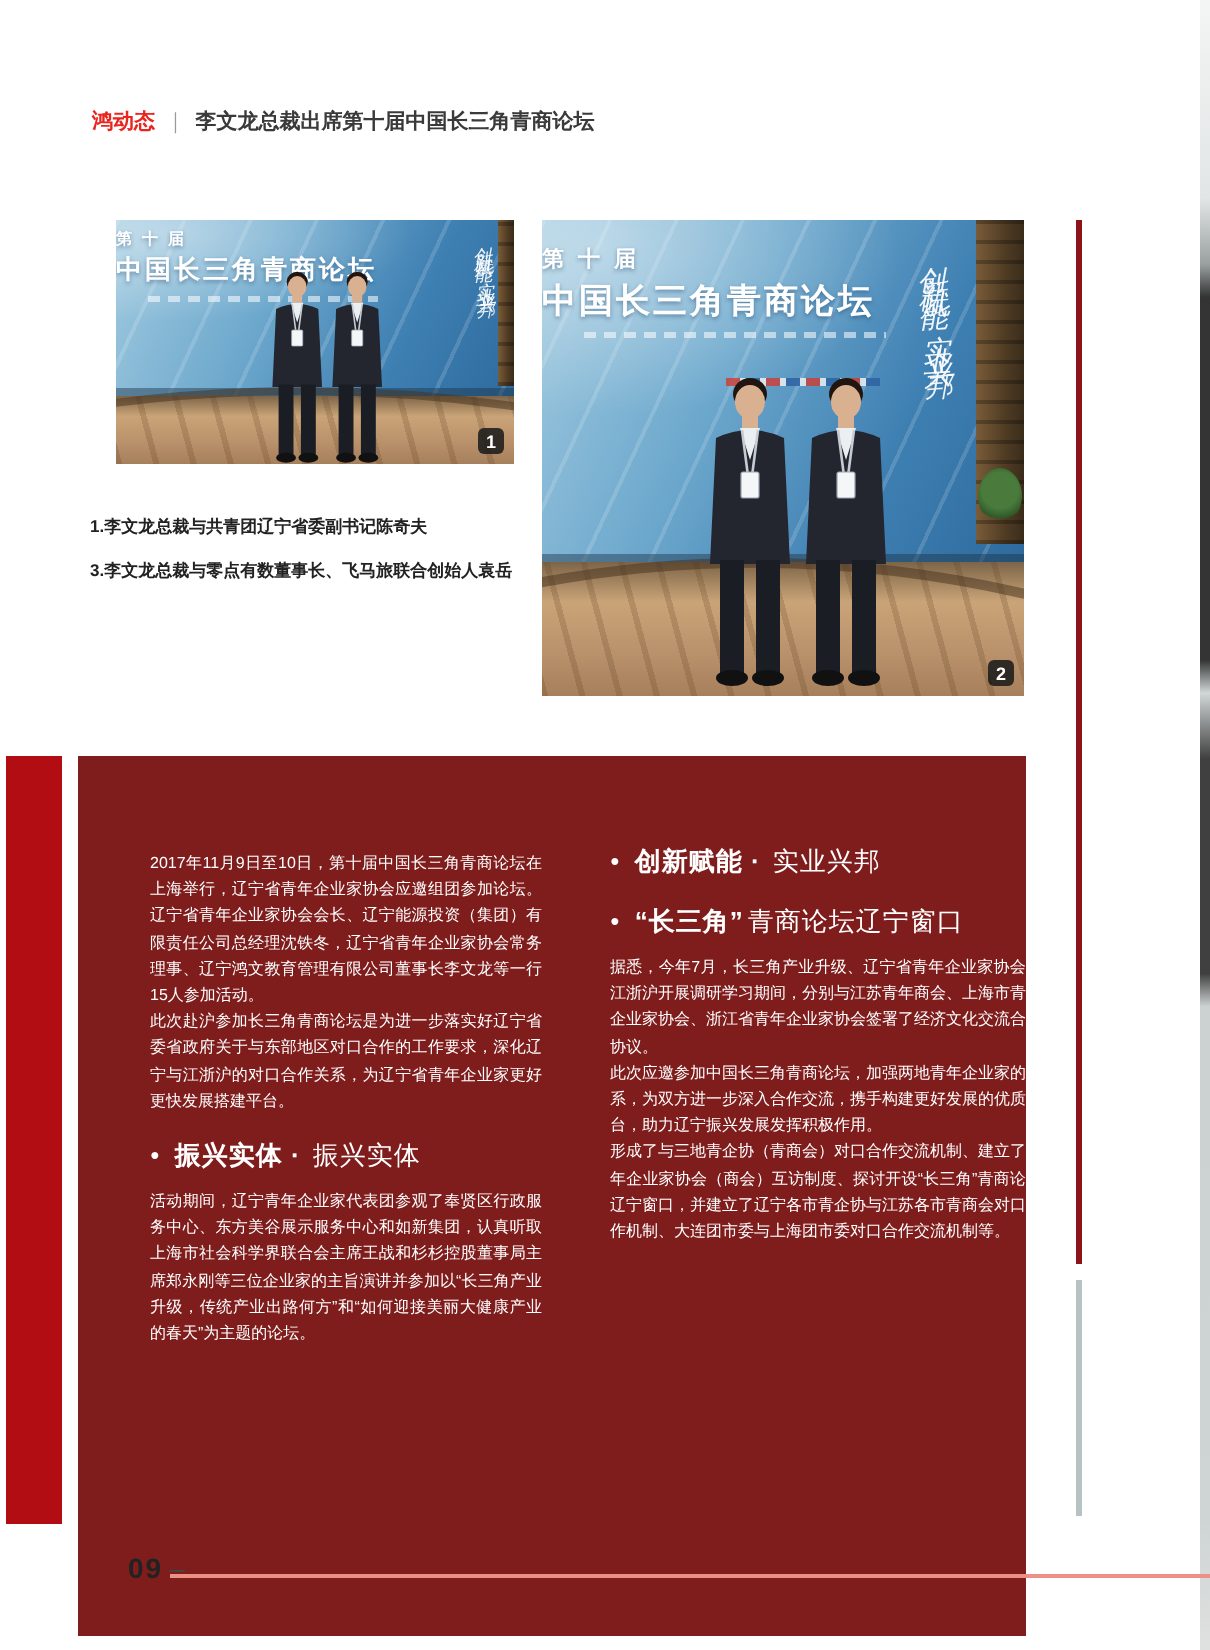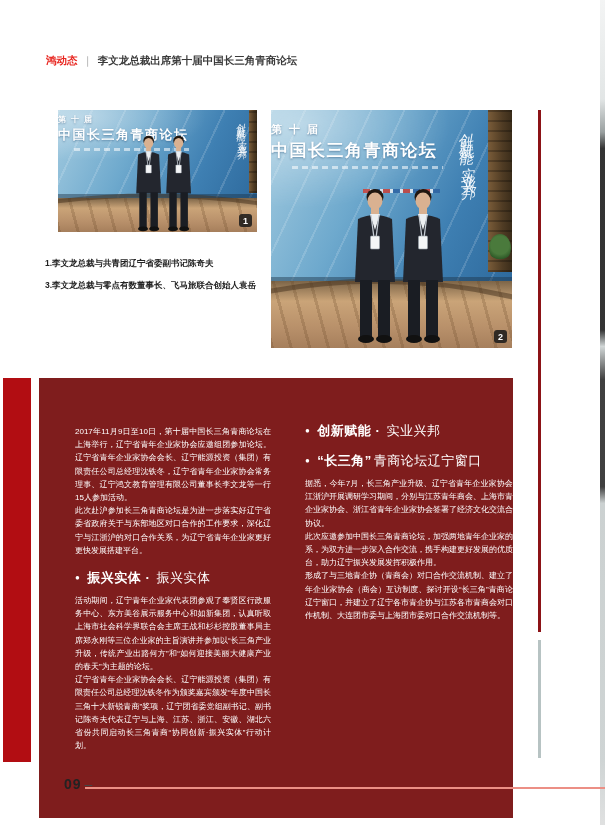--- a/index.html
+++ b/index.html
@@ -167,21 +167,20 @@
   <div class="red-sidebar"></div>
 
   <section class="red-block">
     <div class="col col-left">
       <p class="body">2017年11月9日至10日，第十届中国长三角青商论坛在上海举行，辽宁省青年企业家协会应邀组团参加论坛。辽宁省青年企业家协会会长、辽宁能源投资（集团）有限责任公司总经理沈铁冬，辽宁省青年企业家协会常务理事、辽宁鸿文教育管理有限公司董事长李文龙等一行15人参加活动。</p>
       <p class="body">此次赴沪参加长三角青商论坛是为进一步落实好辽宁省委省政府关于与东部地区对口合作的工作要求，深化辽宁与江浙沪的对口合作关系，为辽宁省青年企业家更好更快发展搭建平台。</p>
       <h3 class="sec-h">
         <span class="bullet">●</span><span class="h-bold">振兴实体</span><span class="h-sep"> · </span><span class="h-light">振兴实体</span>
       </h3>
       <p class="body">活动期间，辽宁青年企业家代表团参观了奉贤区行政服务中心、东方美谷展示服务中心和如新集团，认真听取上海市社会科学界联合会主席王战和杉杉控股董事局主席郑永刚等三位企业家的主旨演讲并参加以“长三角产业升级，传统产业出路何方”和“如何迎接美丽大健康产业的春天”为主题的论坛。</p>
-      <p class="body">辽宁省青年企业家协会会长、辽宁能源投资（集团）有限责任公司总经理沈铁冬作为颁奖嘉宾颁发“年度中国长三角十大新锐青商”奖项，辽宁团省委党组副书记、副书记陈奇夫代表辽宁与上海、江苏、浙江、安徽、湖北六省份共同启动长三角青商“协同创新·振兴实体”行动计划。</p>
     </div>
 
     <div class="col col-right">
       <h3 class="sec-h">
         <span class="bullet">●</span><span class="h-bold">创新赋能</span><span class="h-sep"> · </span><span class="h-light">实业兴邦</span>
       </h3>
       <h3 class="sec-h">
         <span class="bullet">●</span><span class="h-bold">“长三角”</span><span class="h-sep"></span><span class="h-light">青商论坛辽宁窗口</span>
       </h3>
       <p class="body">据悉，今年7月，长三角产业升级、辽宁省青年企业家协会赴江浙沪开展调研学习期间，分别与江苏青年商会、上海市青年企业家协会、浙江省青年企业家协会签署了经济文化交流合作协议。</p>

